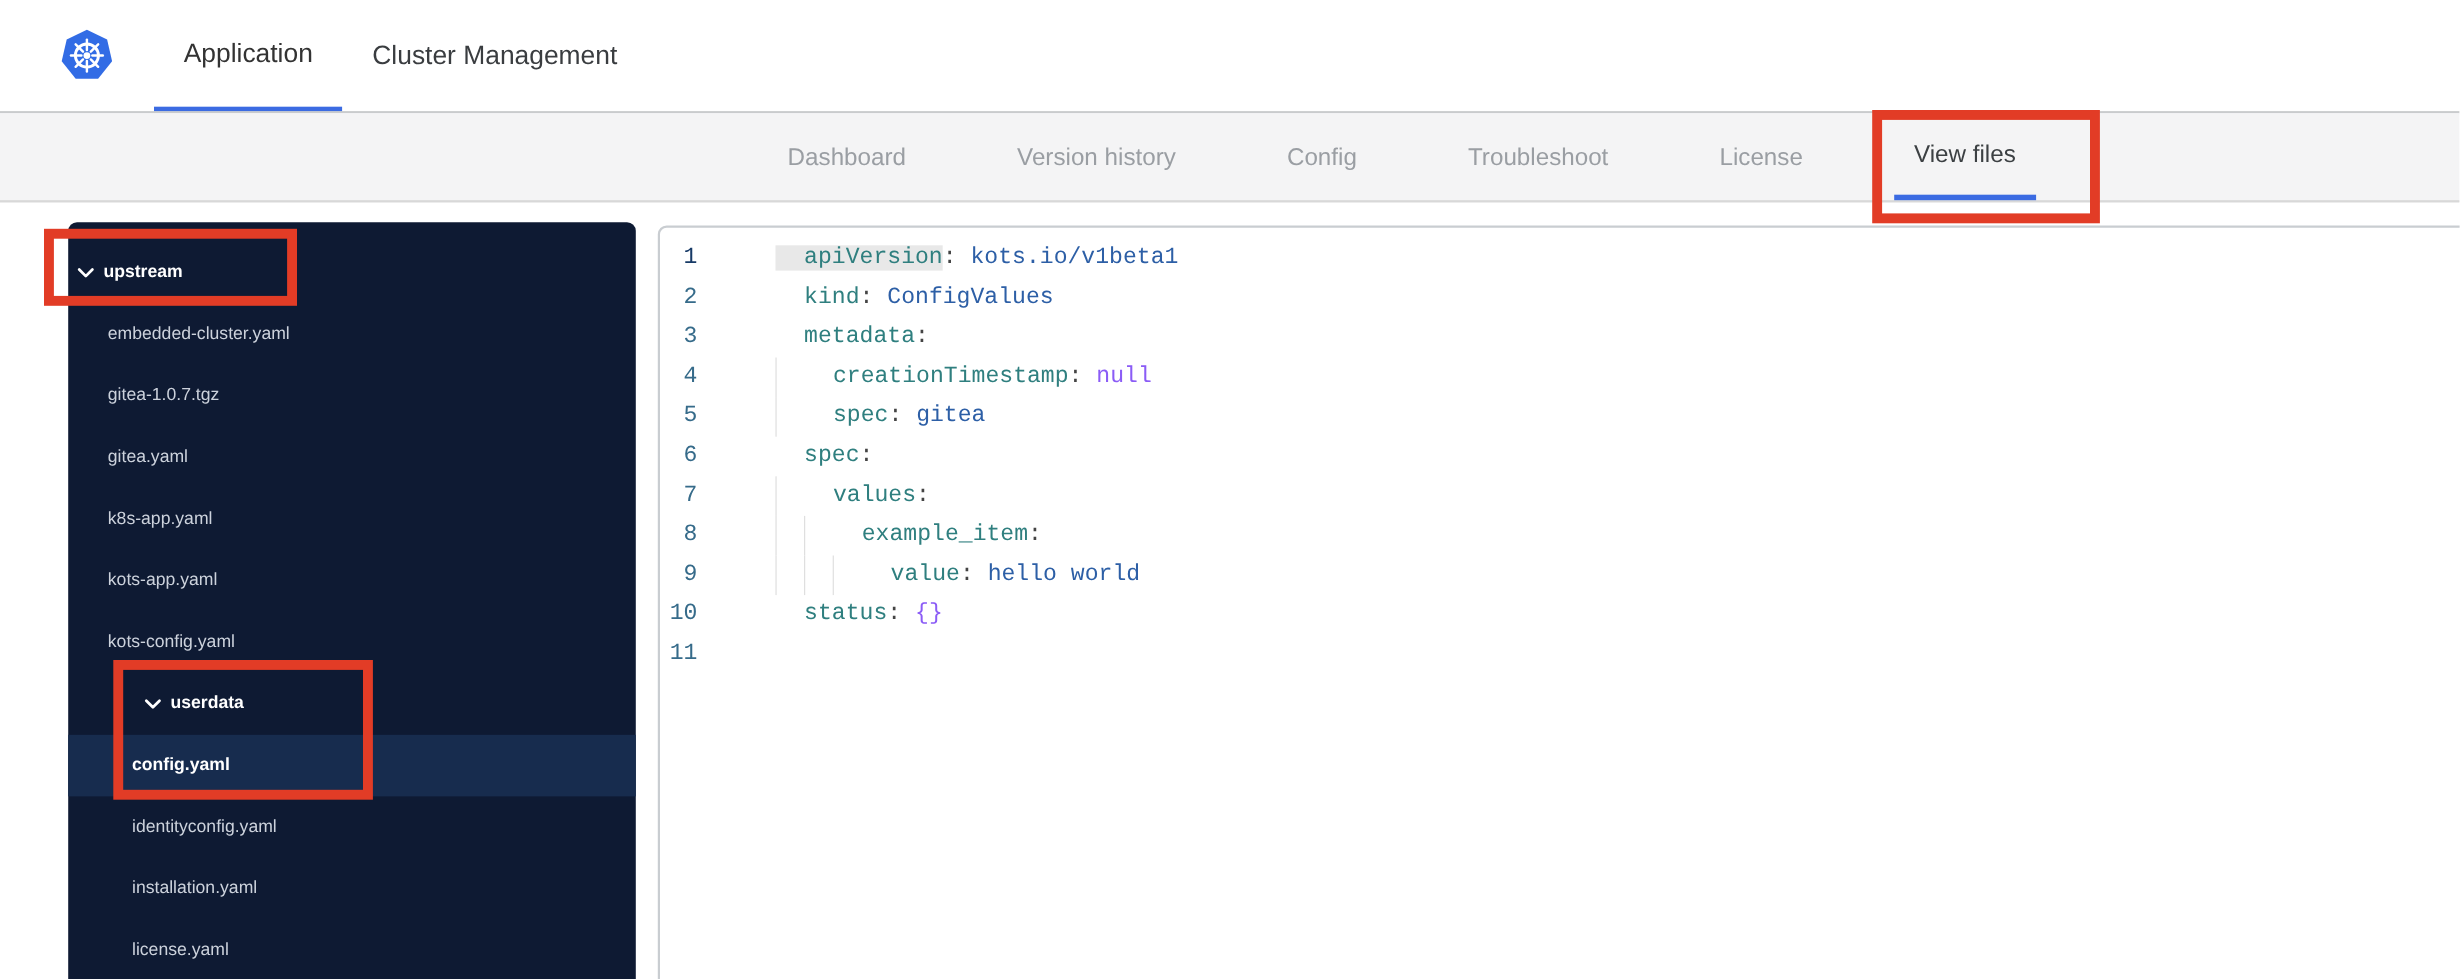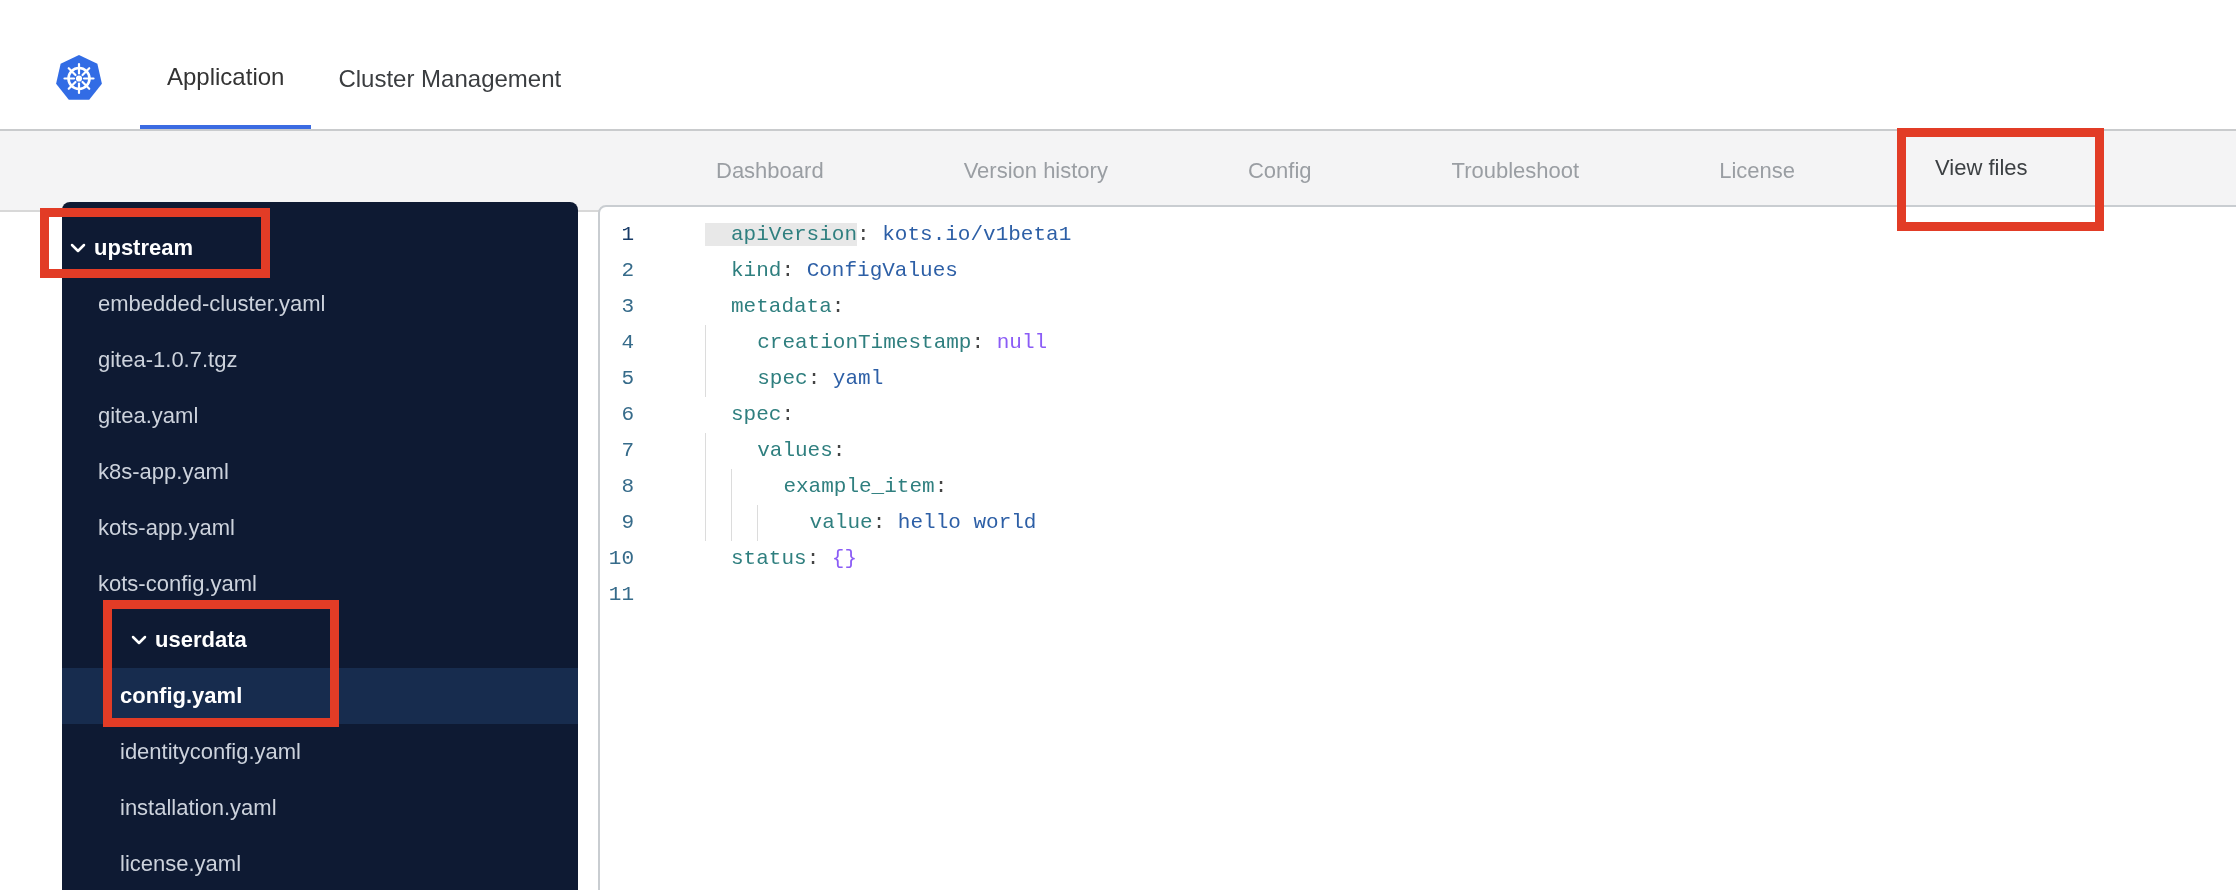--- a/index.html
+++ b/index.html
@@ -3,54 +3,54 @@
 <meta charset="utf-8">
 <style>
   html,body{margin:0;padding:0;}
   body{
     width:2236px;height:890px;position:relative;overflow:hidden;
     background:#ffffff;font-family:"Liberation Sans",sans-serif;
   }
   
   .header{
     height:103px;border-bottom:2px solid #c9cbcd;box-sizing:border-box;
-    display:flex;align-items:stretch;padding-left:55px;background:#fff;margin-top:28px;
+    display:flex;align-items:stretch;padding-left:55px;background:#fff;
   }
   .logo-wrap{display:flex;align-items:center;margin-right:37px;}
   .htabs{display:flex;align-items:stretch;}
   .htab{
     display:flex;align-items:center;padding:0 27px;font-size:24px;color:#3a3d40;
     box-sizing:border-box;cursor:pointer;
   }
   .htab.active{border-bottom:4px solid #3b6be2;color:#333;}
   
   .nav{
     height:81px;background:#f4f4f5;border-bottom:2px solid #d8d8d8;box-sizing:border-box;
-    display:flex;align-items:stretch;gap:104px;padding-left:698px;
+    display:flex;align-items:stretch;gap:65px;padding-left:698px;
   }
   .ntab{
     display:flex;align-items:center;padding:0 18px;font-size:22px;color:#9a9ea3;
     box-sizing:border-box;position:relative;cursor:pointer;white-space:nowrap;
   }
   .ntab.active{color:#3c4043;border-bottom:5px solid #3b6be2;}
   
   .annot{
     position:absolute;border:9px solid #e23c26;box-sizing:border-box;
     pointer-events:none;z-index:20;
   }
   .annot-viewfiles{left:-20px;top:-3px;width:207px;height:103px;}
   .annot-upstream{left:-22px;top:-12px;width:230px;height:70px;}
   .annot-userdata{left:5px;top:-12px;width:236px;height:127px;}
   
   .sidebar{
     position:absolute;left:62px;top:202px;width:516px;height:688px;
     background:#0e1a33;border-radius:8px 8px 0 0;padding-top:18px;box-sizing:border-box;
   }
   .tree-row{
-    height:56px;display:flex;align-items:center;font-size:22px;color:#ccd2dc;
+    height:56px;display:flex;align-items:center;font-size:16px;color:#ccd2dc;
     position:relative;cursor:pointer;box-sizing:border-box;
   }
   .tree-row.folder{color:#fff;font-weight:700;}
   .tree-row.selected{background:#172c4e;color:#fff;font-weight:700;}
   .tree-row .chev{display:flex;align-items:center;margin-right:6px;}
   .d0f{padding-left:6px;}
   .d1{padding-left:36px;}
   .d1f{padding-left:31px;margin-left:36px;}
   .d2{padding-left:58px;}
   
@@ -176,20 +176,20 @@
     <div class="tree-row d2">
       <span>license.yaml</span>
     </div>
   </div>
 
 <div class="editor" id="code-editor">
     <div class="code-row active"><span class="gutter">1</span><span class="code-text"><span class="tok-key hl">apiVersion</span><span class="tok-punc">:</span><span class="tok-plain"> </span><span class="tok-val">kots.io/v1beta1</span></span></div>
     <div class="code-row"><span class="gutter">2</span><span class="code-text"><span class="tok-key">kind</span><span class="tok-punc">:</span><span class="tok-plain"> </span><span class="tok-val">ConfigValues</span></span></div>
     <div class="code-row"><span class="gutter">3</span><span class="code-text"><span class="tok-key">metadata</span><span class="tok-punc">:</span></span></div>
     <div class="code-row"><span class="gutter">4</span><span class="code-text"><span class="guide"></span><span class="tok-key">creationTimestamp</span><span class="tok-punc">:</span><span class="tok-plain"> </span><span class="tok-const">null</span></span></div>
-    <div class="code-row"><span class="gutter">5</span><span class="code-text"><span class="guide"></span><span class="tok-key">spec</span><span class="tok-punc">:</span><span class="tok-plain"> </span><span class="tok-val">yaml</span></span></div>
+    <div class="code-row"><span class="gutter">5</span><span class="code-text"><span class="guide"></span><span class="tok-key">spec</span><span class="tok-punc">:</span><span class="tok-plain"> </span><span class="tok-val">gitea</span></span></div>
     <div class="code-row"><span class="gutter">6</span><span class="code-text"><span class="tok-key">spec</span><span class="tok-punc">:</span></span></div>
     <div class="code-row"><span class="gutter">7</span><span class="code-text"><span class="guide"></span><span class="tok-key">values</span><span class="tok-punc">:</span></span></div>
     <div class="code-row"><span class="gutter">8</span><span class="code-text"><span class="guide"></span><span class="guide"></span><span class="tok-key">example_item</span><span class="tok-punc">:</span></span></div>
     <div class="code-row"><span class="gutter">9</span><span class="code-text"><span class="guide"></span><span class="guide"></span><span class="guide"></span><span class="tok-key">value</span><span class="tok-punc">:</span><span class="tok-plain"> </span><span class="tok-val">hello world</span></span></div>
     <div class="code-row"><span class="gutter">10</span><span class="code-text"><span class="tok-key">status</span><span class="tok-punc">:</span><span class="tok-plain"> </span><span class="tok-const">{}</span></span></div>
     <div class="code-row"><span class="gutter">11</span><span class="code-text"></span></div>
   </div>
 
 </body></html>

